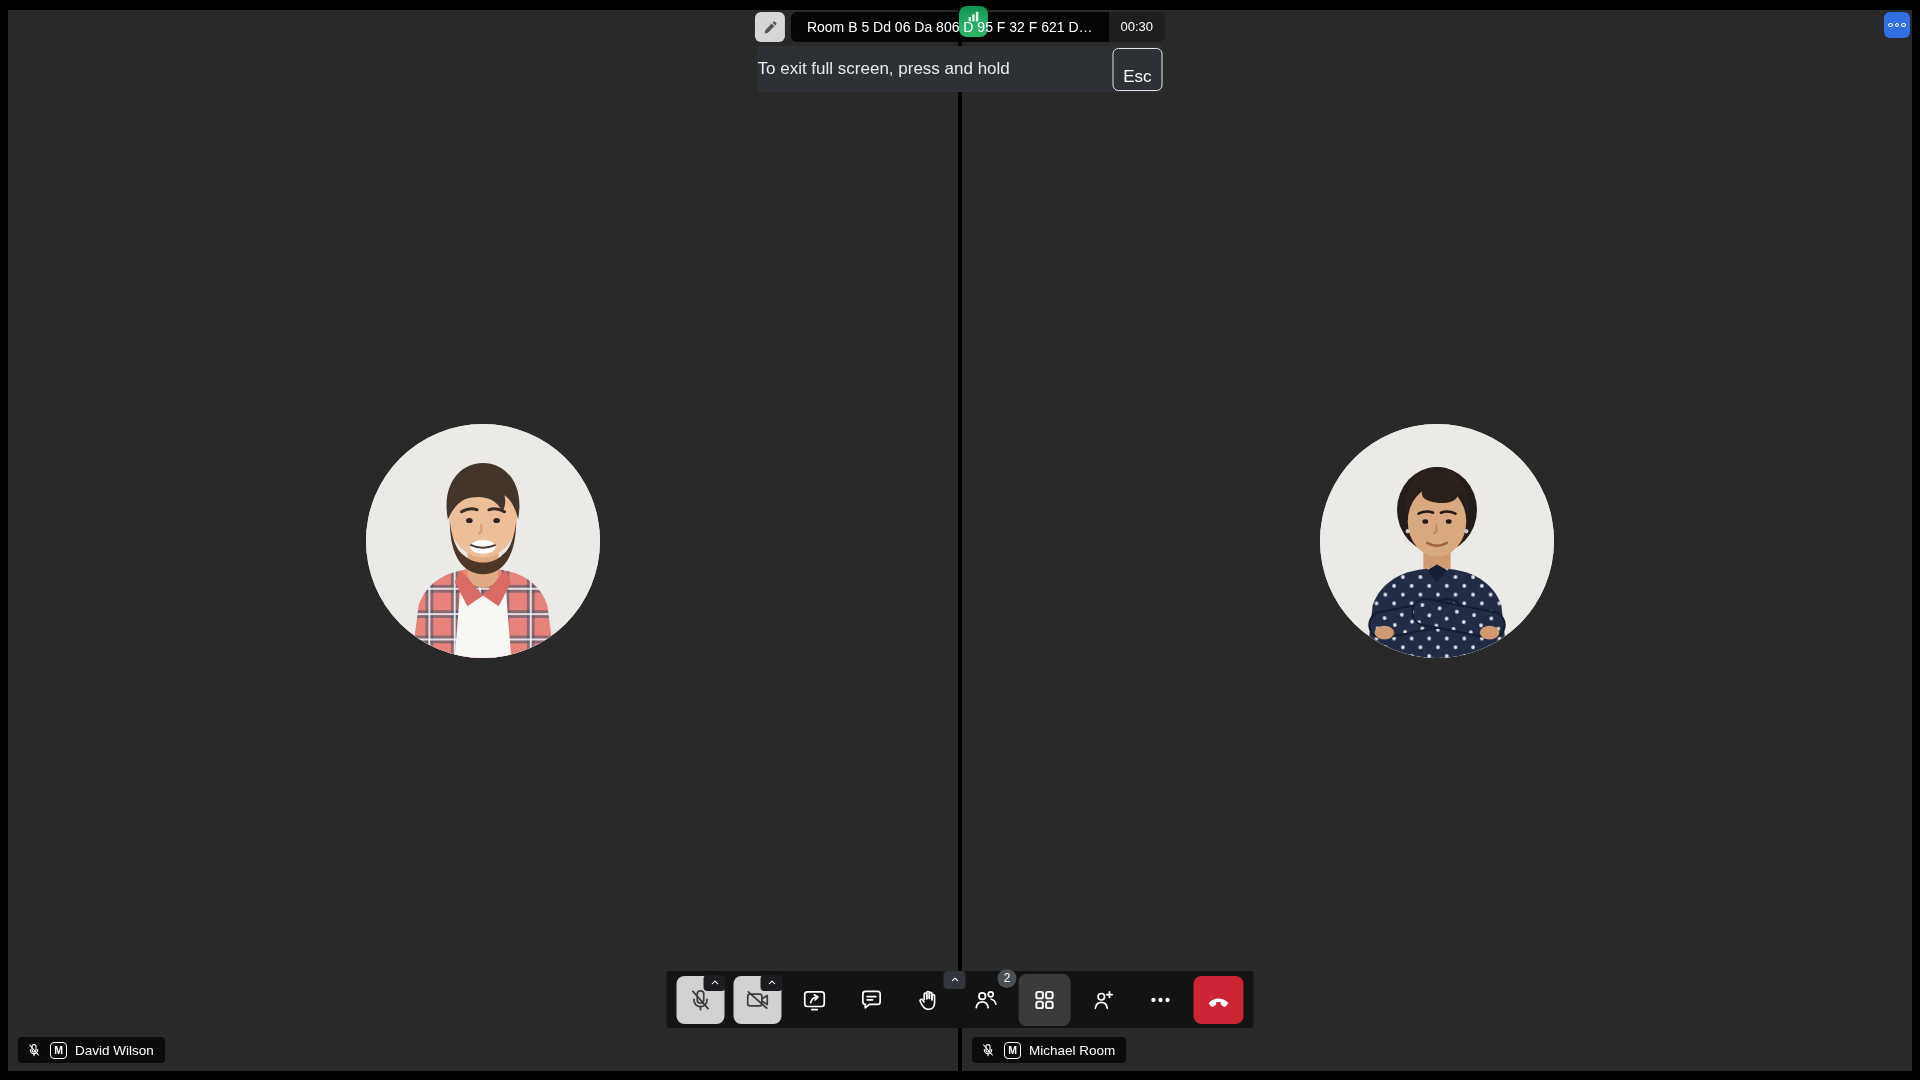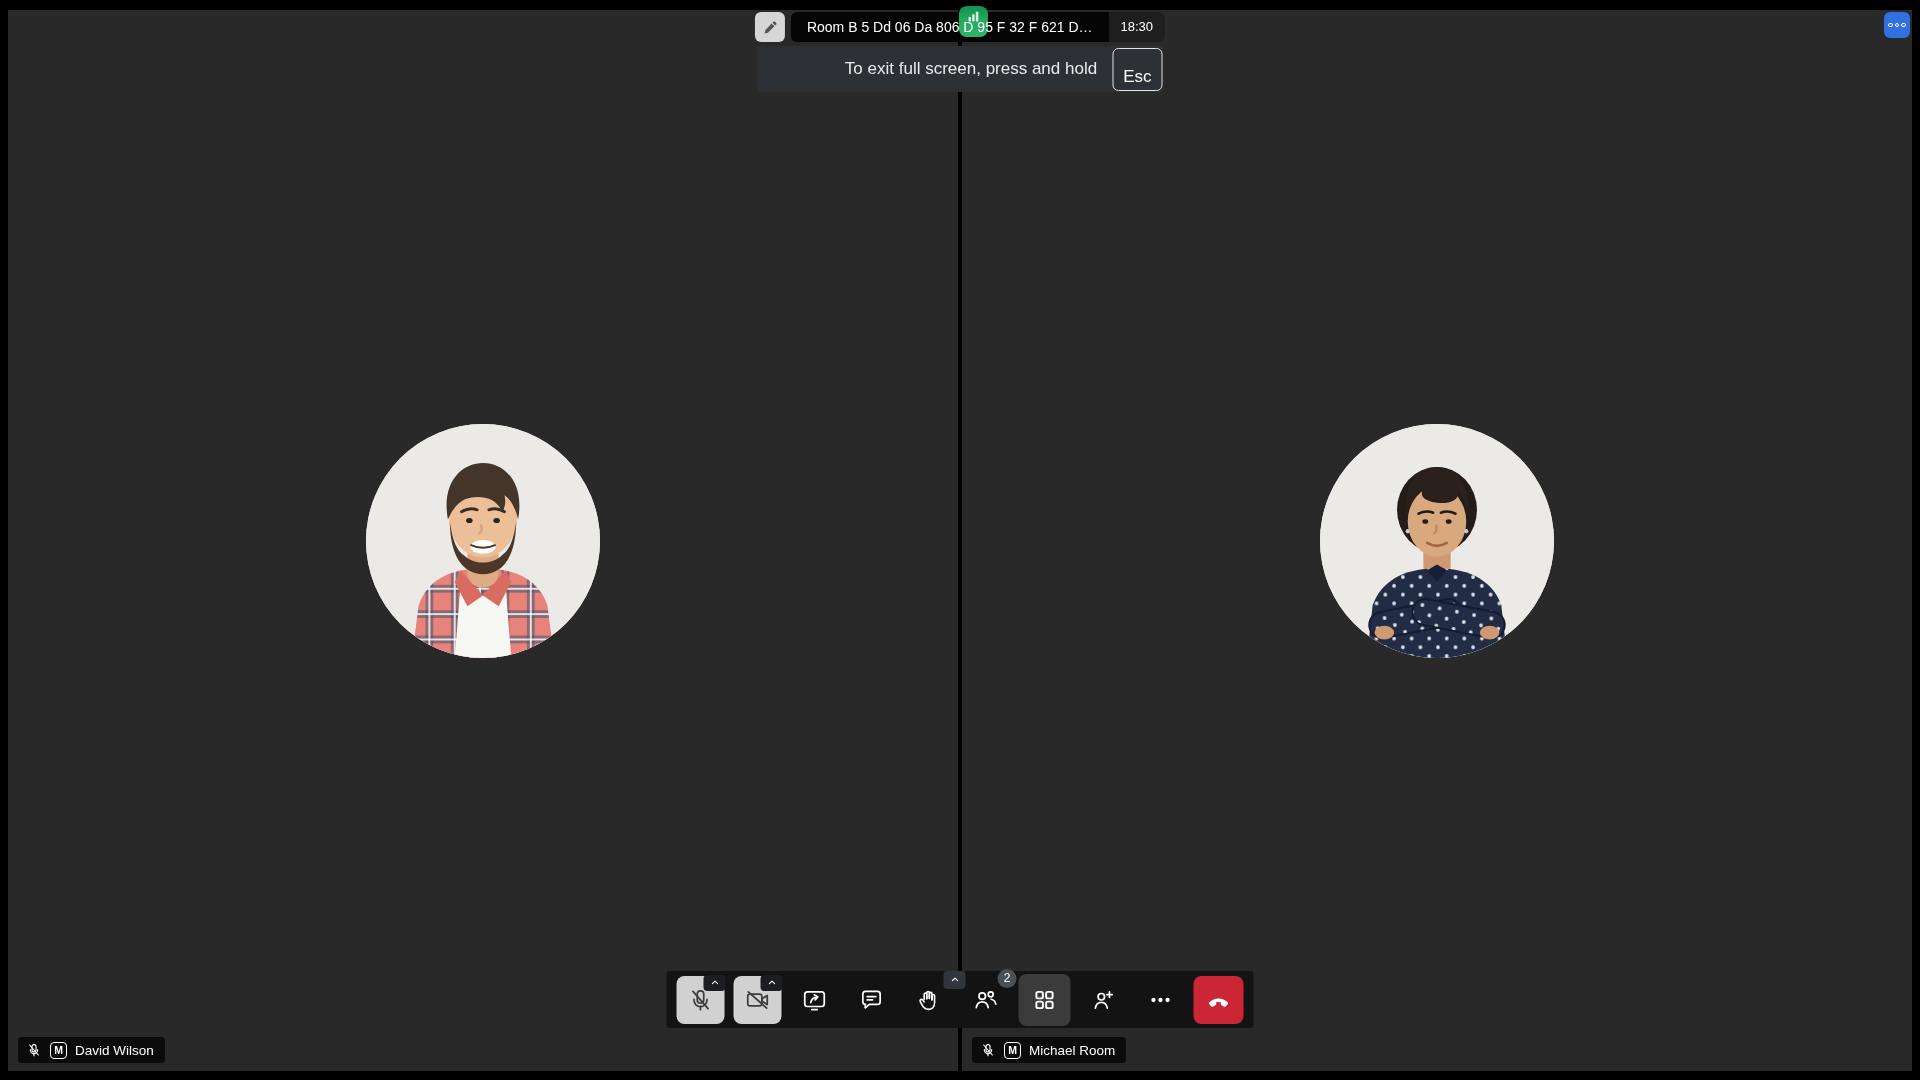--- a/index.html
+++ b/index.html
@@ -39,21 +39,21 @@
                     border-radius:8px; z-index:1;
                     background:linear-gradient(180deg,#0f9150 0%,#24aa60 45%,#2fb56a 100%);
                     display:flex; justify-content:center; }
   .conn-indicator svg { width:13px; height:13px; margin-top:4px; opacity:.85; }
   .subject-timer { background:rgba(30,30,30,.95); color:#fff; font-size:13px;
                    line-height:30px; padding:0 12px; border-radius:0 6px 6px 0; }
 
   
   .fs-notice { position:absolute; top:46px; left:50%; transform:translateX(-50%);
                width:405px; height:46px; background:var(--notice-bg,#2d3136);
-               display:flex; align-items:center; justify-content:flex-end; gap:15px;
+               display:flex; align-items:center; justify-content:space-between; gap:0;
                z-index:5; }
   .fs-text { color:#e8eaed; font-size:17px; }
   .esc-key { color:#fff; font-size:17px; border:1.5px solid #dfe2e6; border-radius:6px;
              padding:18px 10px 3px; }
 
   
   .tr-btn { position:absolute; top:12px; right:10px; width:26px; height:26px;
             background:var(--accent-blue,#3170e0); border:none; border-radius:6px;
             display:flex; align-items:center; justify-content:center; gap:2px;
             cursor:pointer; z-index:6; }
@@ -203,21 +203,21 @@
     <div class="subject-title">
       <span class="conn-indicator">
         <svg viewBox="0 0 24 24" fill="#fff">
           <rect x="3" y="13" width="4.5" height="8" rx="1"></rect>
           <rect x="9.75" y="8" width="4.5" height="13" rx="1"></rect>
           <rect x="16.5" y="3" width="4.5" height="18" rx="1"></rect>
         </svg>
       </span>
       <span class="title-text">Room B 5 Dd 06 Da 806 D 95 F 32 F 621 D…</span>
     </div>
-    <div class="subject-timer">18:30</div>
+    <div class="subject-timer">00:30</div>
   </div>
 </div>
 
 <div class="fs-notice">
   <span class="fs-text">To exit full screen, press and hold</span>
   <span class="esc-key">Esc</span>
 </div>
 
 <button class="tr-btn">
   <i></i>

